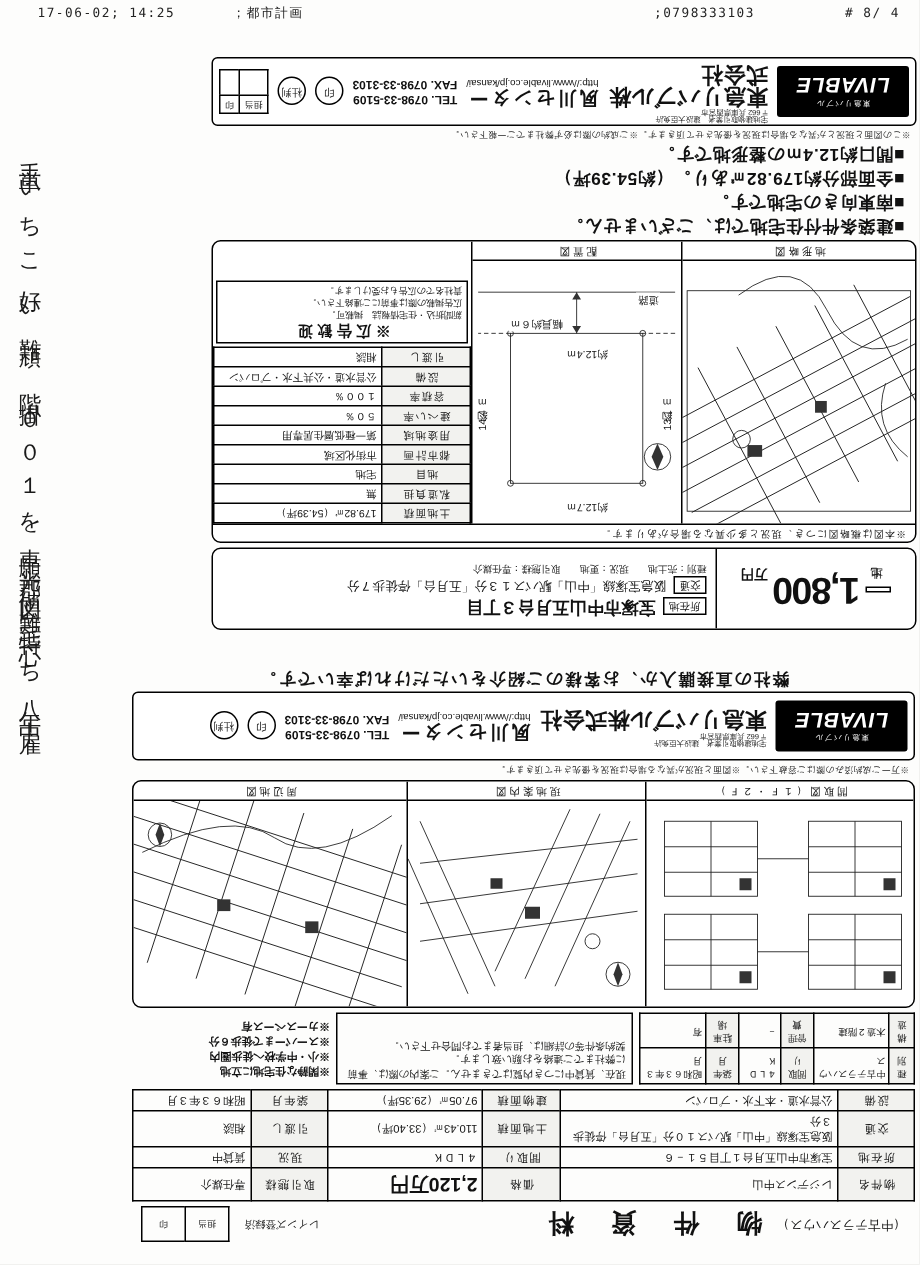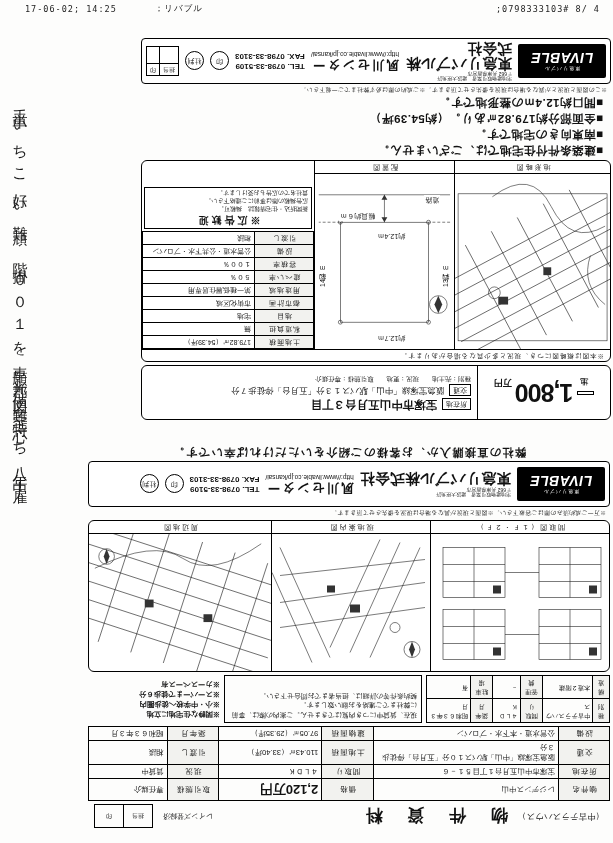--- a/index.html
+++ b/index.html
@@ -2,21 +2,21 @@
 <html><head>
 <meta charset="utf-8">
 <style>
   html,body{margin:0;padding:0;background:#e8e8e6;}
   #page{position:relative;width:613px;height:843px;background:#fdfdfc;overflow:hidden;
         font-family:"Liberation Sans",sans-serif;color:#111;}
   
   .faxline{position:absolute;top:3px;left:25px;width:575px;display:flex;align-items:center;
            font-family:"DejaVu Sans Mono",monospace;font-size:8.5px;color:#222;letter-spacing:1px;}
   .faxline .fx-sender{margin-left:38px;}
-  .faxline .fx-num{margin-left:auto;}
+  .faxline .fx-num{margin-left:auto;margin-right:60px;}
   
   .flyer{position:absolute;transform:rotate(180deg);display:flex;flex-direction:column;}
   #flyer-top{left:141px;top:38px;width:470px;height:382px;gap:3px;}
   #flyer-bottom{left:88px;top:424px;width:522px;height:404px;gap:3px;}
   .roundbox{border:1.6px solid #000;border-radius:6px;background:#fff;overflow:hidden;}
   
   .pricebar{height:56px;display:flex;}
   .price-cell{width:128px;border-right:1.4px solid #000;display:flex;align-items:center;
               justify-content:center;gap:4px;padding:2px;}
   .kind-chip{border:1px solid #000;font-size:8px;padding:1px 2px;writing-mode:vertical-rl;}
@@ -91,21 +91,21 @@
   svg .ln{stroke:#222;stroke-width:0.6;fill:none;}
   svg .blk{fill:#333;}
 </style>
 </head>
 <body>
 
 <div id="page">
 
   <div class="faxline">
     <span>17-06-02; 14:25</span>
-    <span class="fx-sender">；リバブル</span>
+    <span class="fx-sender">；都市計画</span>
     <span class="fx-num">;0798333103</span>
     <span>#  8/ 4</span>
   </div>
 
   <div class="margin-note">手単いちこ好い難頑、階掛００１を車願光郡値図難宅特心一ち八年中雇</div>
 
   <div class="flyer" id="flyer-top">
 
     <div class="roundbox pricebar">
       <div class="price-cell">

